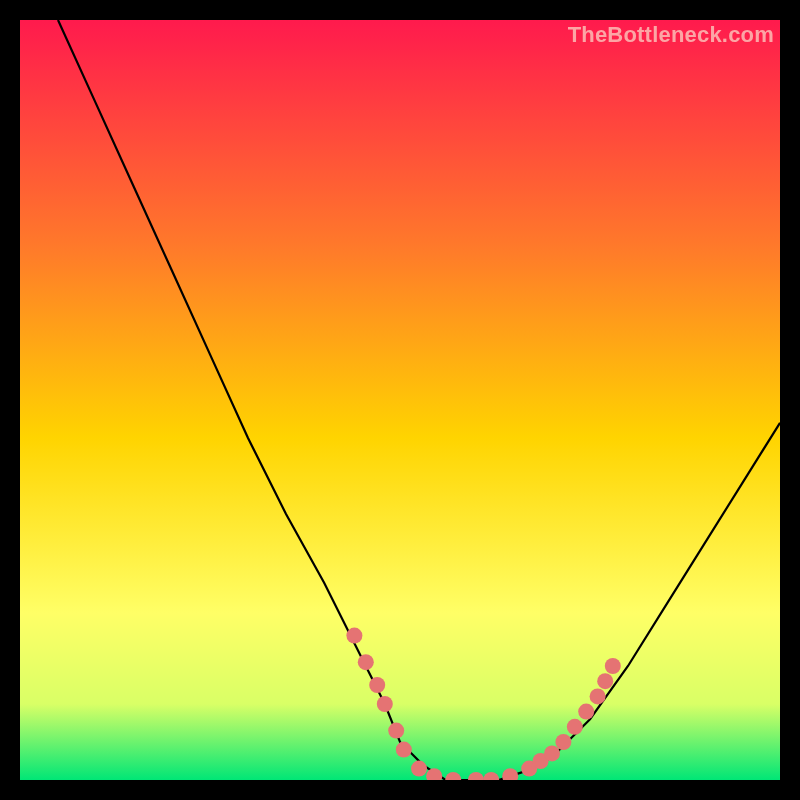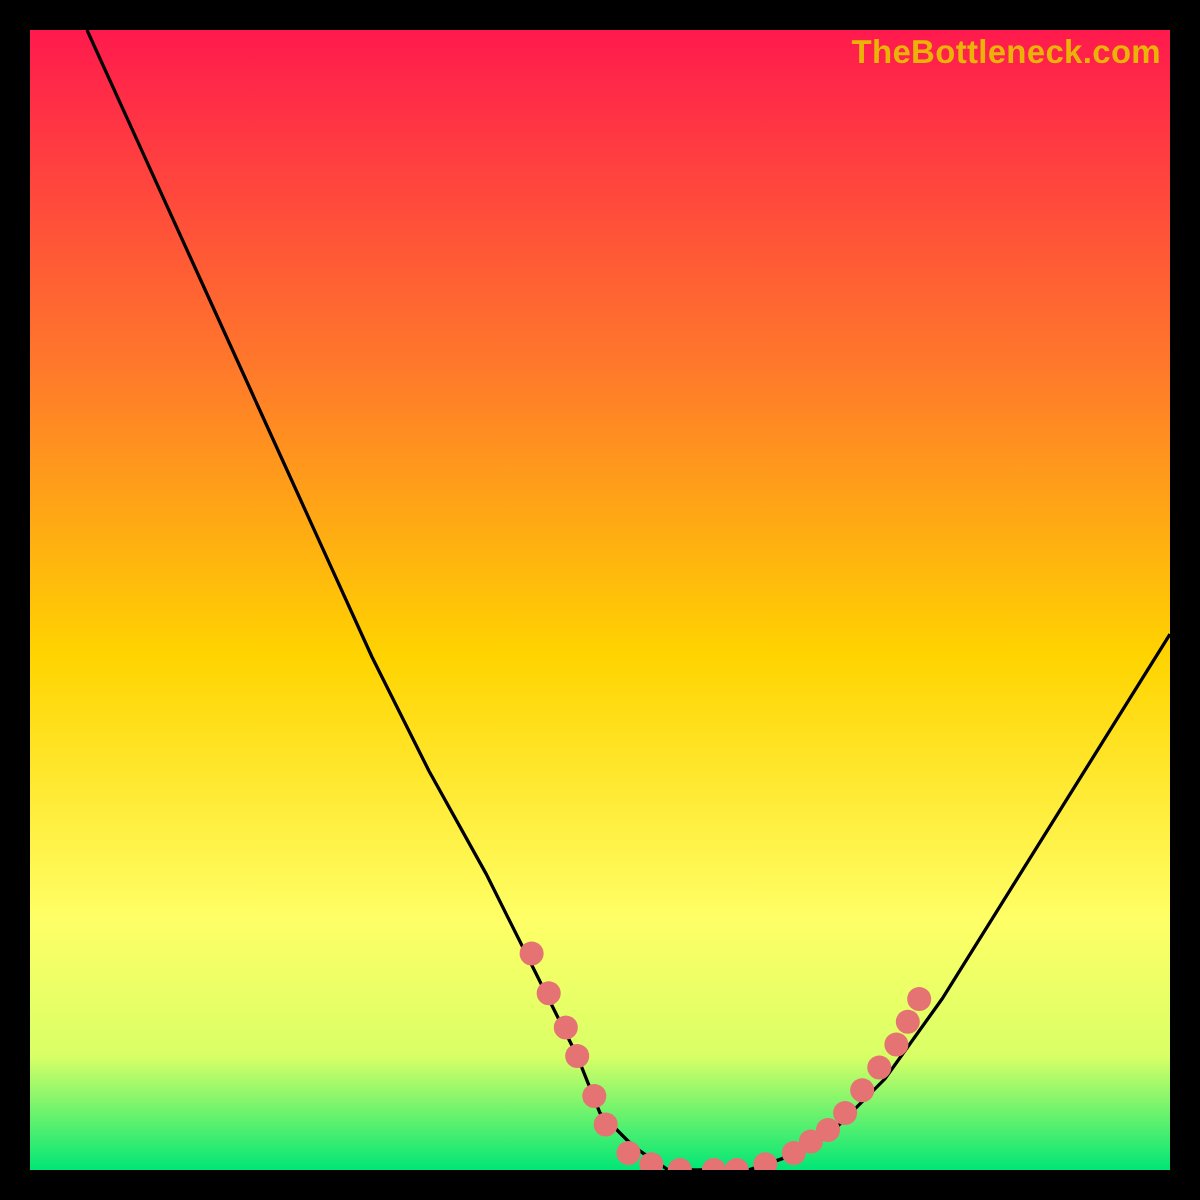--- a/index.html
+++ b/index.html
@@ -25,21 +25,21 @@
     width: 760px;
     height: 760px;
   }
   .watermark {
     position: absolute;
     top: 2px;
     right: 6px;
     font-family: Arial, Helvetica, sans-serif;
     font-size: 22px;
     font-weight: 600;
-    color: #eab308;
+    color: #fca5a5;
     letter-spacing: 0.2px;
   }
 </style>
 </head>
 <body>
 
 <div class="frame">
   <svg class="plot" viewBox="0 0 760 760">
     <defs>
       <linearGradient id="bg-grad" x1="0" y1="0" x2="0" y2="1">

